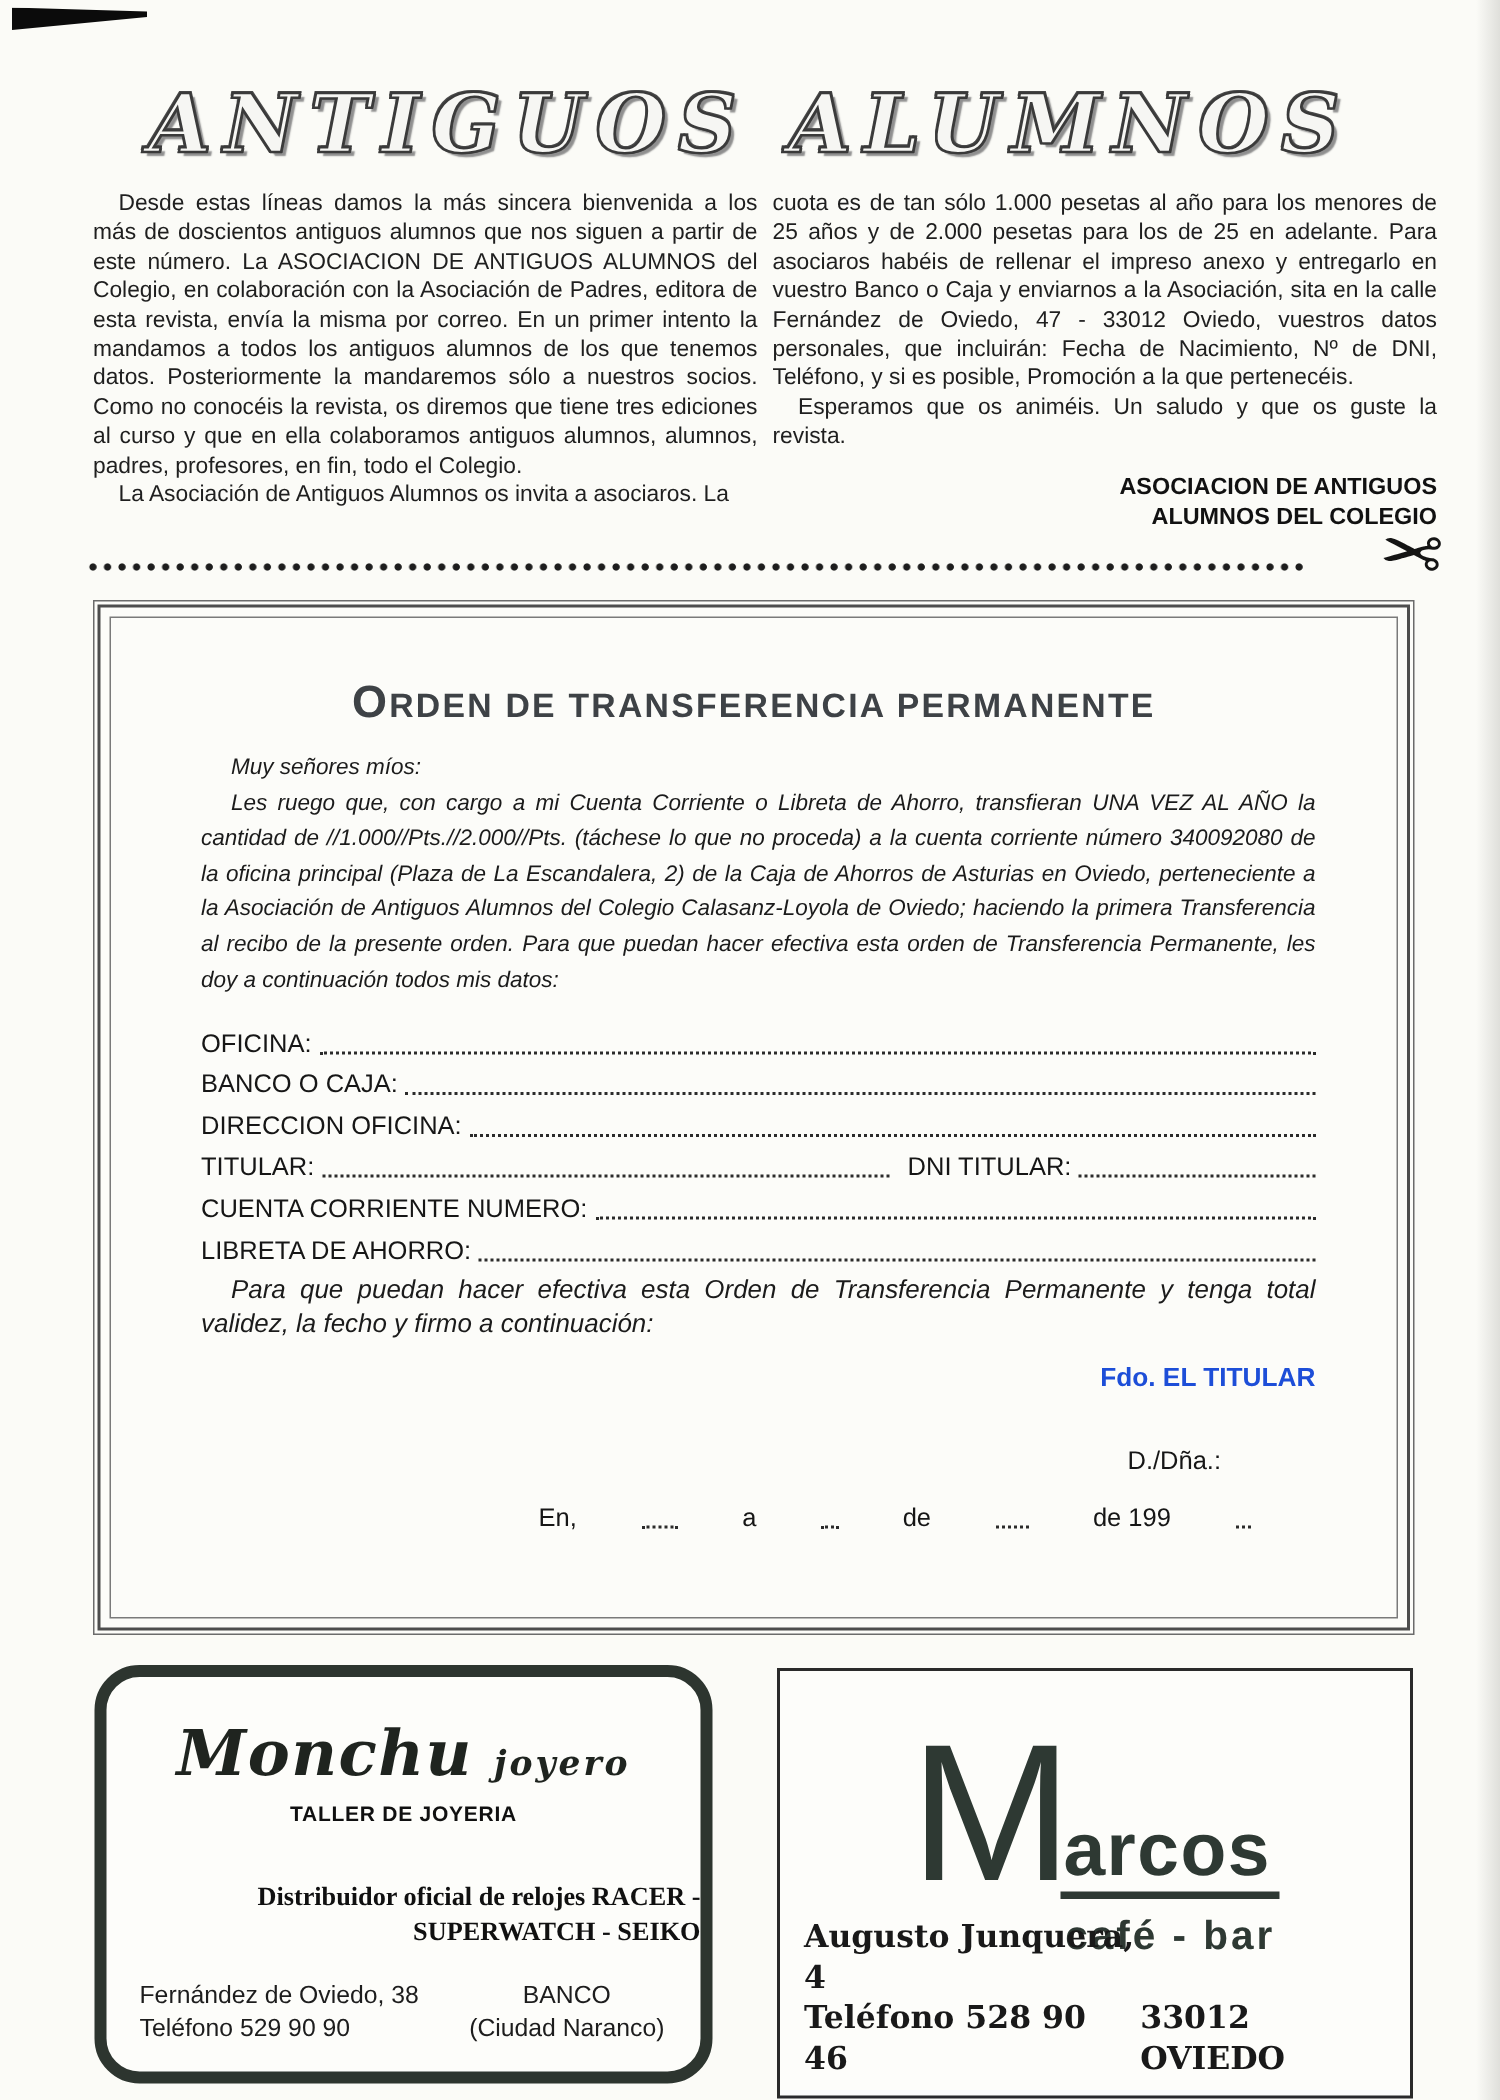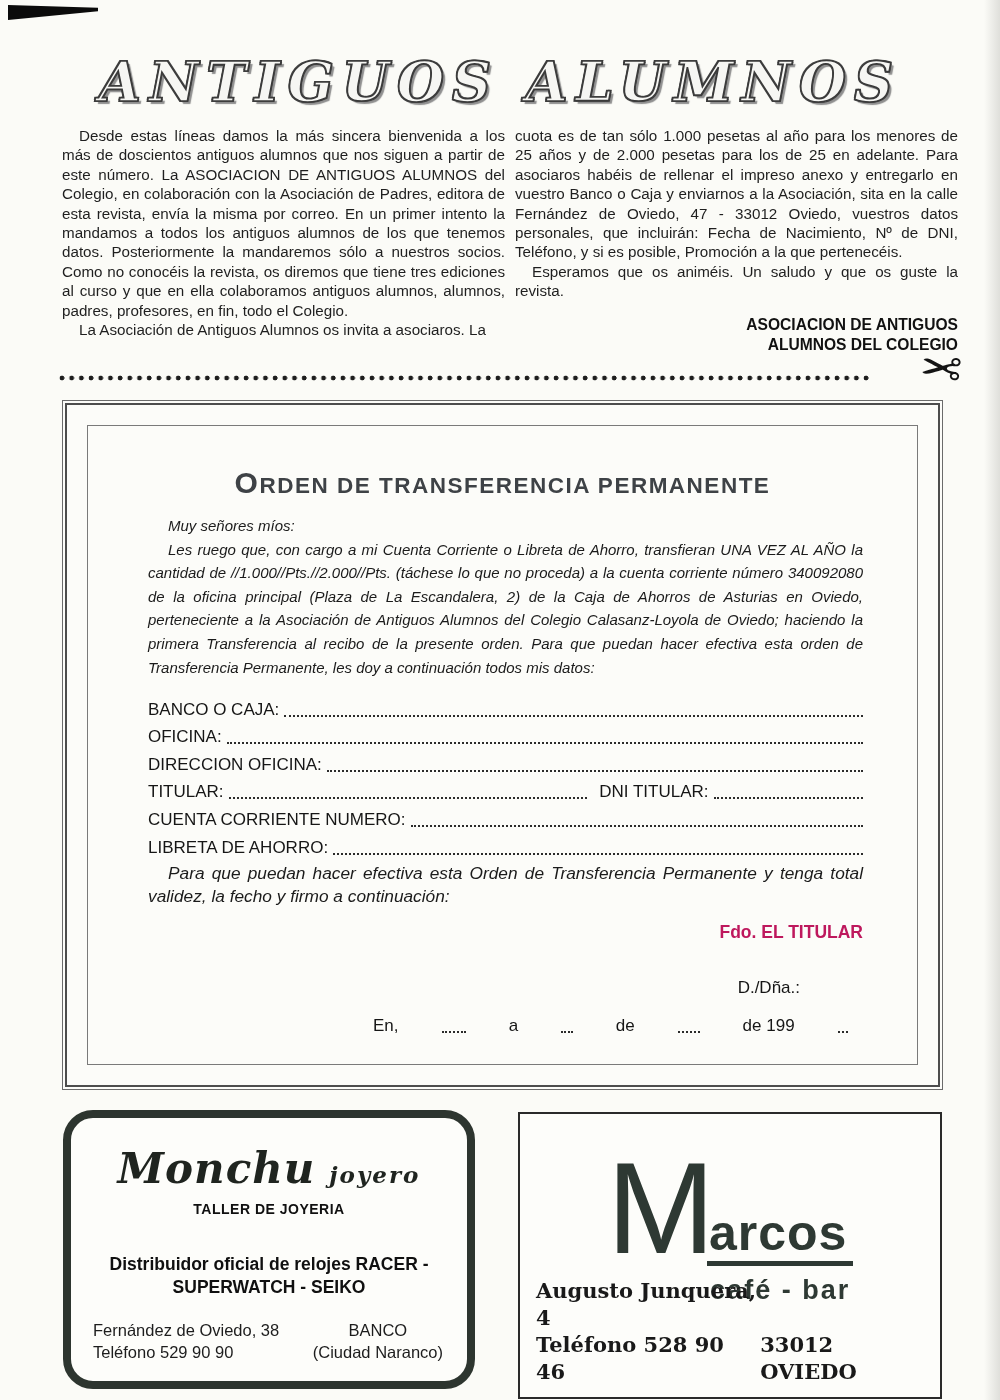--- a/index.html
+++ b/index.html
@@ -35,56 +35,56 @@
   
   .cutline{position:absolute;top:374px;left:58px;width:812px;height:8px;
     background-image:radial-gradient(circle at 4px 4px,#1d1d1d 2.1px,transparent 2.7px);
     background-size:9.7px 8px;background-repeat:repeat-x;}
   .scissors{position:absolute;top:344px;right:38px;font-size:50px;line-height:1;color:#141414;
     font-family:"DejaVu Sans", sans-serif;transform:scaleX(-1) rotate(-6deg);}
 
   
   .form-box{position:absolute;left:62px;top:400px;width:881px;height:690px;box-sizing:border-box;
     border:1px solid #6b6b6b;padding:2px;background:#fcfcf9;}
-  .form-frame{width:100%;height:100%;box-sizing:border-box;border:2px solid #4d4d4d;padding:20px;}
+  .form-frame{width:100%;height:100%;box-sizing:border-box;border:2px solid #4d4d4d;padding:6px;}
   .form-frame-inner{width:100%;height:100%;box-sizing:border-box;border:1px solid #7a7a7a;position:relative;}
 
   .form-title{position:absolute;top:40px;left:0;width:100%;text-align:center;
     font-weight:bold;font-size:22.5px;letter-spacing:1.5px;color:#3e4246;}
   .form-title::first-letter{font-size:30px;}
 
   .form-body{position:absolute;left:60px;right:54px;top:88px;
     font-style:italic;font-size:15px;line-height:23.6px;text-align:justify;color:#1b1b1b;}
   .form-body p{margin:0;text-indent:20px;}
 
   .form-fields{position:absolute;left:60px;right:54px;top:266px;}
   .field-row{display:flex;align-items:flex-end;height:27.6px;font-size:17px;color:#161616;}
   .field-label{white-space:nowrap;padding-right:5px;}
   .dots{flex:1;border-bottom:2.2px dotted #2b2b2b;margin-bottom:3px;}
   .dots.fixed-a{flex:2.4;}
   .dots.fixed-b{flex:1;}
   .second-label{white-space:nowrap;padding:0 5px 0 12px;}
 
   .form-closing{position:absolute;left:60px;right:54px;top:436px;
     font-style:italic;font-size:17.3px;line-height:23px;text-align:justify;color:#1b1b1b;text-indent:20px;}
-  .form-signedby{position:absolute;right:54px;top:496px;font-weight:bold;font-size:17.5px;color:#be185d;}
+  .form-signedby{position:absolute;right:54px;top:496px;font-weight:bold;font-size:17.5px;color:#1d4ed8;}
 
   .form-name-row{position:absolute;left:60px;right:112px;top:552px;display:flex;align-items:flex-end;font-size:17px;color:#161616;flex-direction:column;}
   .form-date-row{position:absolute;left:282px;width:478px;top:590px;display:flex;align-items:flex-end;font-size:17px;color:#161616;gap:40px;}
   .form-date-row .part{white-space:nowrap;padding:0 3px;}
   .d1{flex:2.1;} .d2{flex:1;} .d3{flex:1.9;} .d4{flex:0.9;}
 
   
   .monchu-box{position:absolute;left:63px;top:1110px;width:412px;height:279px;box-sizing:border-box;
     border:8px solid #2d352f;border-radius:30px;background:#fdfdfa;}
   .monchu-name{text-align:center;margin-top:26px;font-family:"DejaVu Serif", serif;font-style:italic;
     font-weight:bold;font-size:42px;color:#1f241f;letter-spacing:1px;}
   .monchu-name .suffix{font-size:23px;margin-left:14px;letter-spacing:2px;}
   .monchu-taller{text-align:center;font-weight:bold;font-size:14px;margin-top:8px;letter-spacing:0.5px;color:#101010;}
-  .monchu-distrib{text-align:center;font-weight:bold;font-size:17.5px;margin-top:36px;line-height:23px;color:#101010;}
+  .monchu-distrib{text-align:right;font-weight:bold;font-size:17.5px;margin-top:36px;line-height:23px;color:#101010;font-family:Liberation Serif, serif;}
   .monchu-footer{position:absolute;bottom:18px;left:22px;right:24px;display:flex;justify-content:space-between;
     font-size:16.5px;line-height:22px;color:#1d1d1d;}
   .monchu-footer .right{text-align:center;}
 
   
   .marcos-box{position:absolute;left:518px;top:1112px;width:424px;height:287px;box-sizing:border-box;
     border:2.5px solid #2a2a2a;background:#fdfdfa;}
   .marcos-logo{margin-top:42px;display:flex;justify-content:center;align-items:flex-start;color:#2e3933;}
   .m-initial{font-size:130px;line-height:0.8;font-weight:normal;}
   .arcos-wrap{display:flex;flex-direction:column;margin-left:-8px;margin-top:52px;}
@@ -125,25 +125,25 @@
 
       <div class="form-title">ORDEN DE TRANSFERENCIA PERMANENTE</div>
 
       <div class="form-body">
         <p>Muy señores míos:</p>
         <p>Les ruego que, con cargo a mi Cuenta Corriente o Libreta de Ahorro, transfieran UNA VEZ AL AÑO la cantidad de //1.000//Pts.//2.000//Pts. (táchese lo que no proceda) a la cuenta corriente número 340092080 de la oficina principal (Plaza de La Escandalera, 2) de la Caja de Ahorros de Asturias en Oviedo, perteneciente a la Asociación de Antiguos Alumnos del Colegio Calasanz-Loyola de Oviedo; haciendo la primera Transferencia al recibo de la presente orden. Para que puedan hacer efectiva esta orden de Transferencia Permanente, les doy a continuación todos mis datos:</p>
       </div>
 
       <div class="form-fields">
         <div class="field-row">
+          <span class="field-label">OFICINA:</span>
+          <span class="dots"></span>
+        </div>
+        <div class="field-row">
           <span class="field-label">BANCO O CAJA:</span>
-          <span class="dots"></span>
-        </div>
-        <div class="field-row">
-          <span class="field-label">OFICINA:</span>
           <span class="dots"></span>
         </div>
         <div class="field-row">
           <span class="field-label">DIRECCION OFICINA:</span>
           <span class="dots"></span>
         </div>
         <div class="field-row">
           <span class="field-label">TITULAR:</span>
           <span class="dots fixed-a"></span>
           <span class="second-label">DNI TITULAR:</span>

